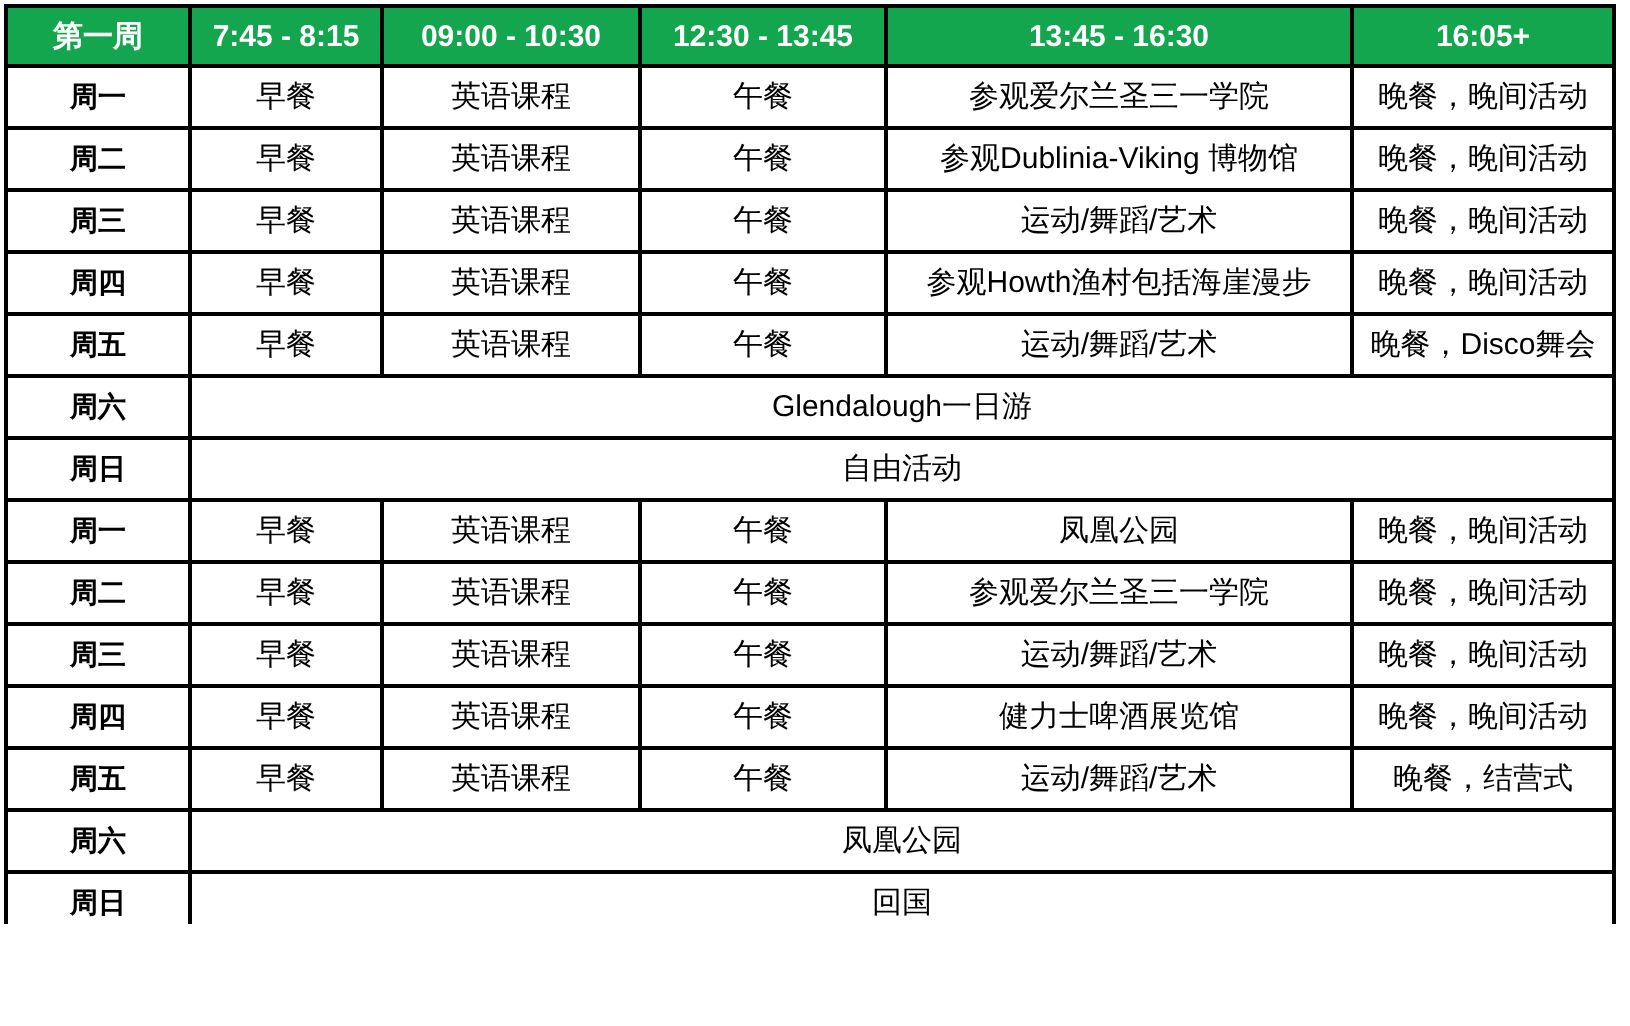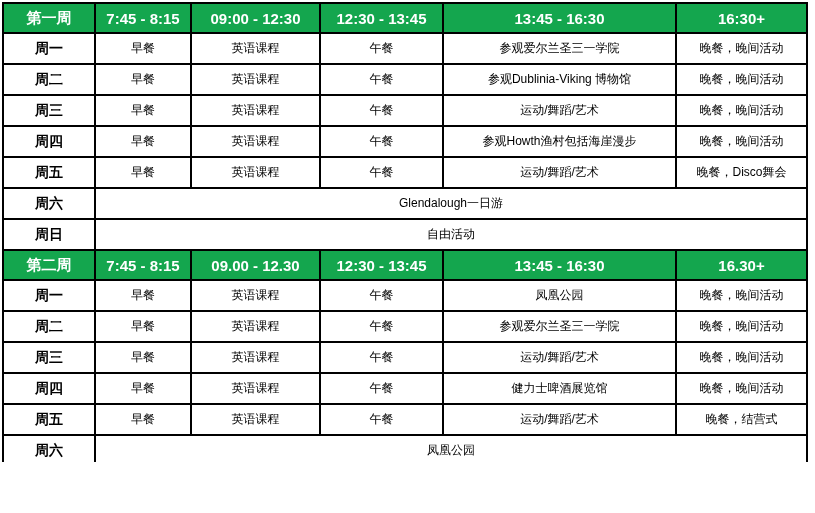--- a/index.html
+++ b/index.html
@@ -42,21 +42,21 @@
     font-weight: bold;
     font-size: 15px;
   }
   td.day-cell {
     font-weight: bold;
     font-size: 14px;
     color: #000000;
   }
   td.content-cell {
     font-weight: normal;
-    font-size: 12px;
+    font-size: 15px;
     color: #000000;
   }
 </style>
 </head>
 <body>
 
 <div class="page">
   <table class="schedule">
     <colgroup>
       <col style="width:92px">
@@ -64,24 +64,24 @@
         <col style="width:129px">
       <col style="width:123px">
         <col style="width:233px">
         <col style="width:131px">
     </colgroup>
 
     <tbody>
         <tr class="header-row">
       <th>第一周</th>
       <th>7:45 - 8:15</th>
-      <th>09:00 - 12:30</th>
+      <th>09:00 - 10:30</th>
       <th>12:30 - 13:45</th>
       <th>13:45 - 16:30</th>
-      <th>16:30+</th>
+      <th>16:05+</th>
     </tr>
 
     <tr class="data-row">
       <td class="day-cell">周一</td>
       <td class="content-cell">早餐</td>
       <td class="content-cell">英语课程</td>
       <td class="content-cell">午餐</td>
       <td class="content-cell">参观爱尔兰圣三一学院</td>
       <td class="content-cell">晚餐，晚间活动</td>
     </tr>
@@ -125,28 +125,20 @@
     <tr class="data-row">
       <td class="day-cell">周六</td>
       <td class="content-cell" colspan="5">Glendalough一日游</td>
     </tr>
 
     <tr class="data-row">
       <td class="day-cell">周日</td>
       <td class="content-cell" colspan="5">自由活动</td>
     </tr>
 
-    <tr class="header-row">
-      <th>第二周</th>
-      <th>7:45 - 8:15</th>
-      <th>09.00 - 12.30</th>
-      <th>12:30 - 13:45</th>
-      <th>13:45 - 16:30</th>
-      <th>16.30+</th>
-    </tr>
 
     <tr class="data-row">
       <td class="day-cell">周一</td>
       <td class="content-cell">早餐</td>
       <td class="content-cell">英语课程</td>
       <td class="content-cell">午餐</td>
       <td class="content-cell">凤凰公园</td>
       <td class="content-cell">晚餐，晚间活动</td>
     </tr>
 

